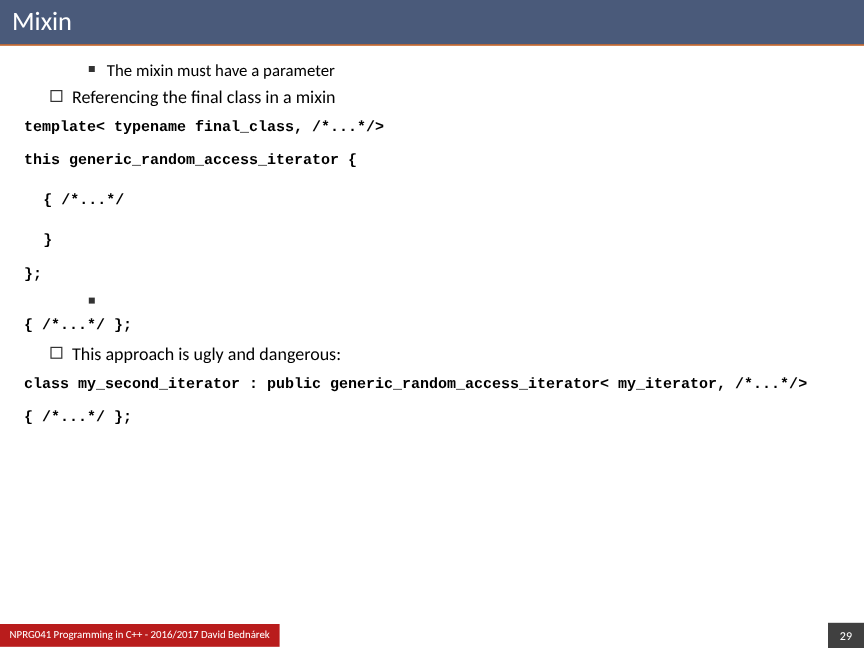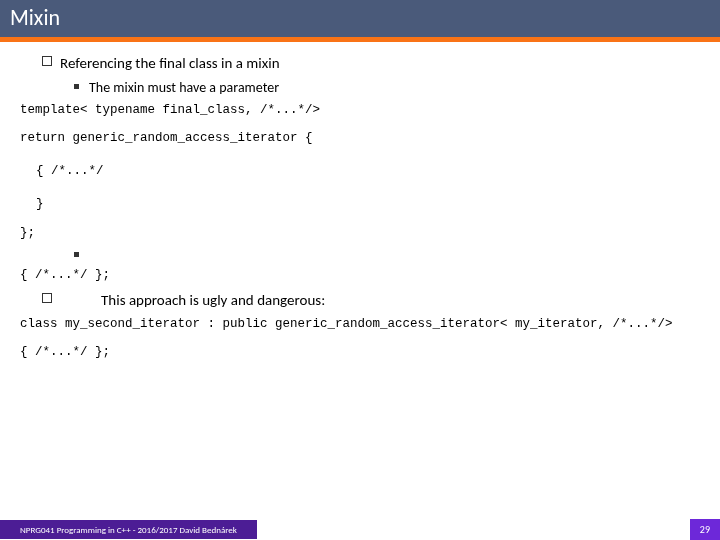--- a/index.html
+++ b/index.html
@@ -1,75 +1,75 @@
 <!DOCTYPE html>
 <html><head>
 <meta charset="utf-8">
 <style>
   * { margin: 0; padding: 0; box-sizing: border-box; }
   html, body { width: 720px; height: 540px; font-family: Calibri, Arial, sans-serif; background: #fff; overflow: hidden; }
   .slide { width: 720px; height: 540px; position: relative; display: flex; flex-direction: column; }
-  .titlebar { background: #4a5a7a; color: #fff; padding: 4px 10px 6px 10px; border-bottom: 5px solid #f97316; }
+  .titlebar { background: #4a5a7a; color: #fff; padding: 4px 10px 6px 10px; border-bottom: 1px solid #f97316; }
   .titlebar h1 { font-size: 22px; font-weight: 400; }
   .body { flex: 1; padding: 10px 18px 4px 18px; font-size: 13px; color: #000; line-height: 1.5; }
   .row { display: flex; align-items: flex-start; margin-bottom: 2px; }
   .lvl1 { padding-left: 24px; }
   .lvl2 { padding-left: 56px; }
   .checkbox { display: inline-block; width: 10px; height: 10px; border: 1px solid #333; margin-right: 8px; margin-top: 4px; flex-shrink: 0; }
   .square { display: inline-block; width: 5px; height: 5px; background: #333; margin-right: 10px; margin-top: 7px; flex-shrink: 0; }
   .bullet-text { font-size: 15px; }
   .sub-text { font-size: 14px; }
-  .code { font-family: "Courier New", monospace; font-size: 12.5px; font-weight: normal; color: #000; padding-left: 2px; margin: 3px 0; white-space: pre; }
+  .code { font-family: "Courier New", monospace; font-size: 12.5px; font-weight: bold; color: #000; padding-left: 2px; margin: 3px 0; white-space: pre; }
   .code-ind1 { padding-left: 18px; }
   .code-ind2 { padding-left: 32px; }
   .footer { display: flex; justify-content: space-between; align-items: center; height: 22px; padding: 0; }
-  .footer-left { background: #4c1d95; color: #fff; font-size: 9px; padding: 4px 20px; }
-  .footer-right { background: #6d28d9; color: #fff; font-size: 10px; padding: 4px 10px; min-width: 26px; }
+  .footer-left { background: #b91c1c; color: #fff; font-size: 9px; padding: 4px 8px; }
+  .footer-right { background: #404040; color: #fff; font-size: 10px; padding: 4px 10px; min-width: 26px; }
   .spacer { height: 4px; }
 </style>
 </head>
 <body>
 <div class="slide">
 
   <div class="titlebar">
     <h1>Mixin</h1>
   </div>
 
   <div class="body">
 
+    <div class="row lvl2">
+      <span class="square"></span>
+      <span class="sub-text">The mixin must have a parameter</span>
+    </div>
+
     <div class="row lvl1">
       <span class="checkbox"></span>
       <span class="bullet-text">Referencing the final class in a mixin</span>
     </div>
 
-    <div class="row lvl2">
-      <span class="square"></span>
-      <span class="sub-text">The mixin must have a parameter</span>
-    </div>
-
     <div class="code">template&lt; typename final_class, /*...*/&gt; </div>
     <div class="spacer"></div>
-    <div class="code">return generic_random_access_iterator {</div>
+    <div class="code">this generic_random_access_iterator {</div>
     <div class="spacer"></div>
     <div class="spacer"></div>
     <div class="code code-ind1">{ /*...*/</div>
     <div class="spacer"></div>
     <div class="spacer"></div>
     <div class="code code-ind1">}</div>
     <div class="spacer"></div>
     <div class="code">};</div>
 
     <div class="row lvl2" style="margin-top:2px;">
       <span class="square"></span>
     </div>
 
     <div class="spacer"></div>
     <div class="code">{ /*...*/ };</div>
 
-    <div class="row lvl1" style="margin-top:4px;gap:41px;">
+    <div class="row lvl1" style="margin-top:4px;">
       <span class="checkbox"></span>
       <span class="bullet-text">This approach is ugly and dangerous:</span>
     </div>
 
     <div class="code">class my_second_iterator : public generic_random_access_iterator&lt; my_iterator, /*...*/&gt; </div>
     <div class="spacer"></div>
     <div class="code">{ /*...*/ };</div>
 
   </div>
 

